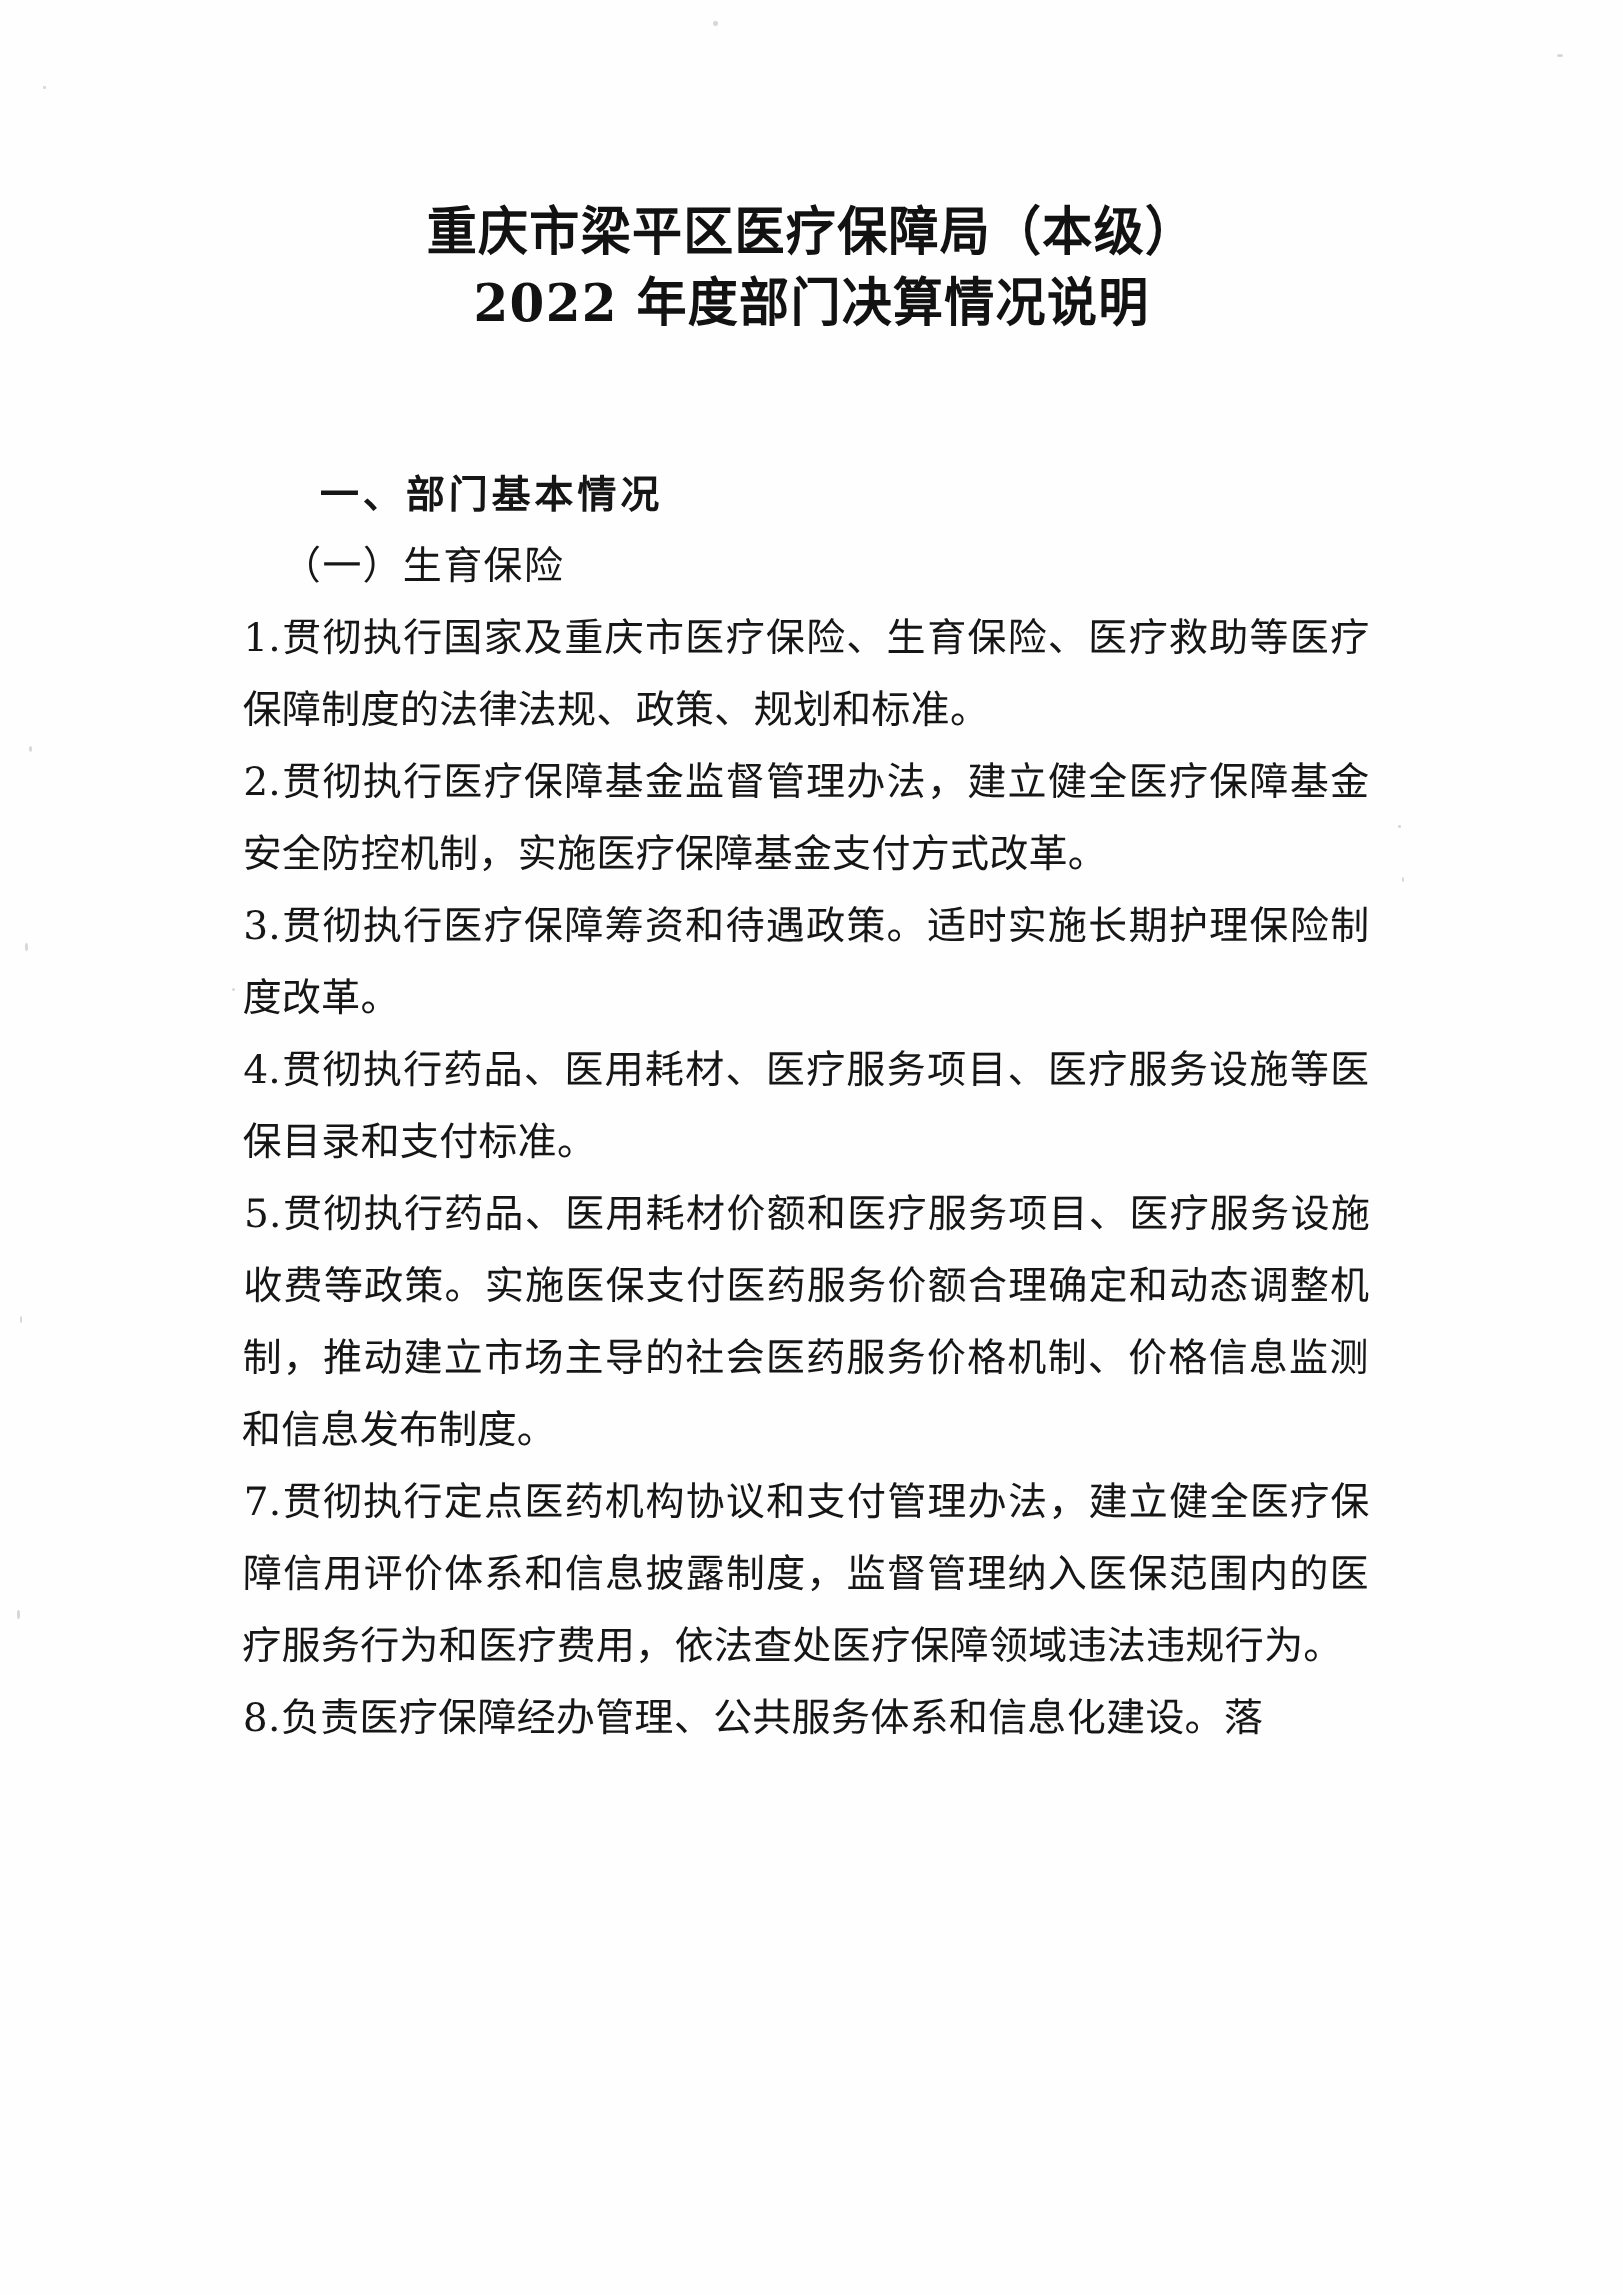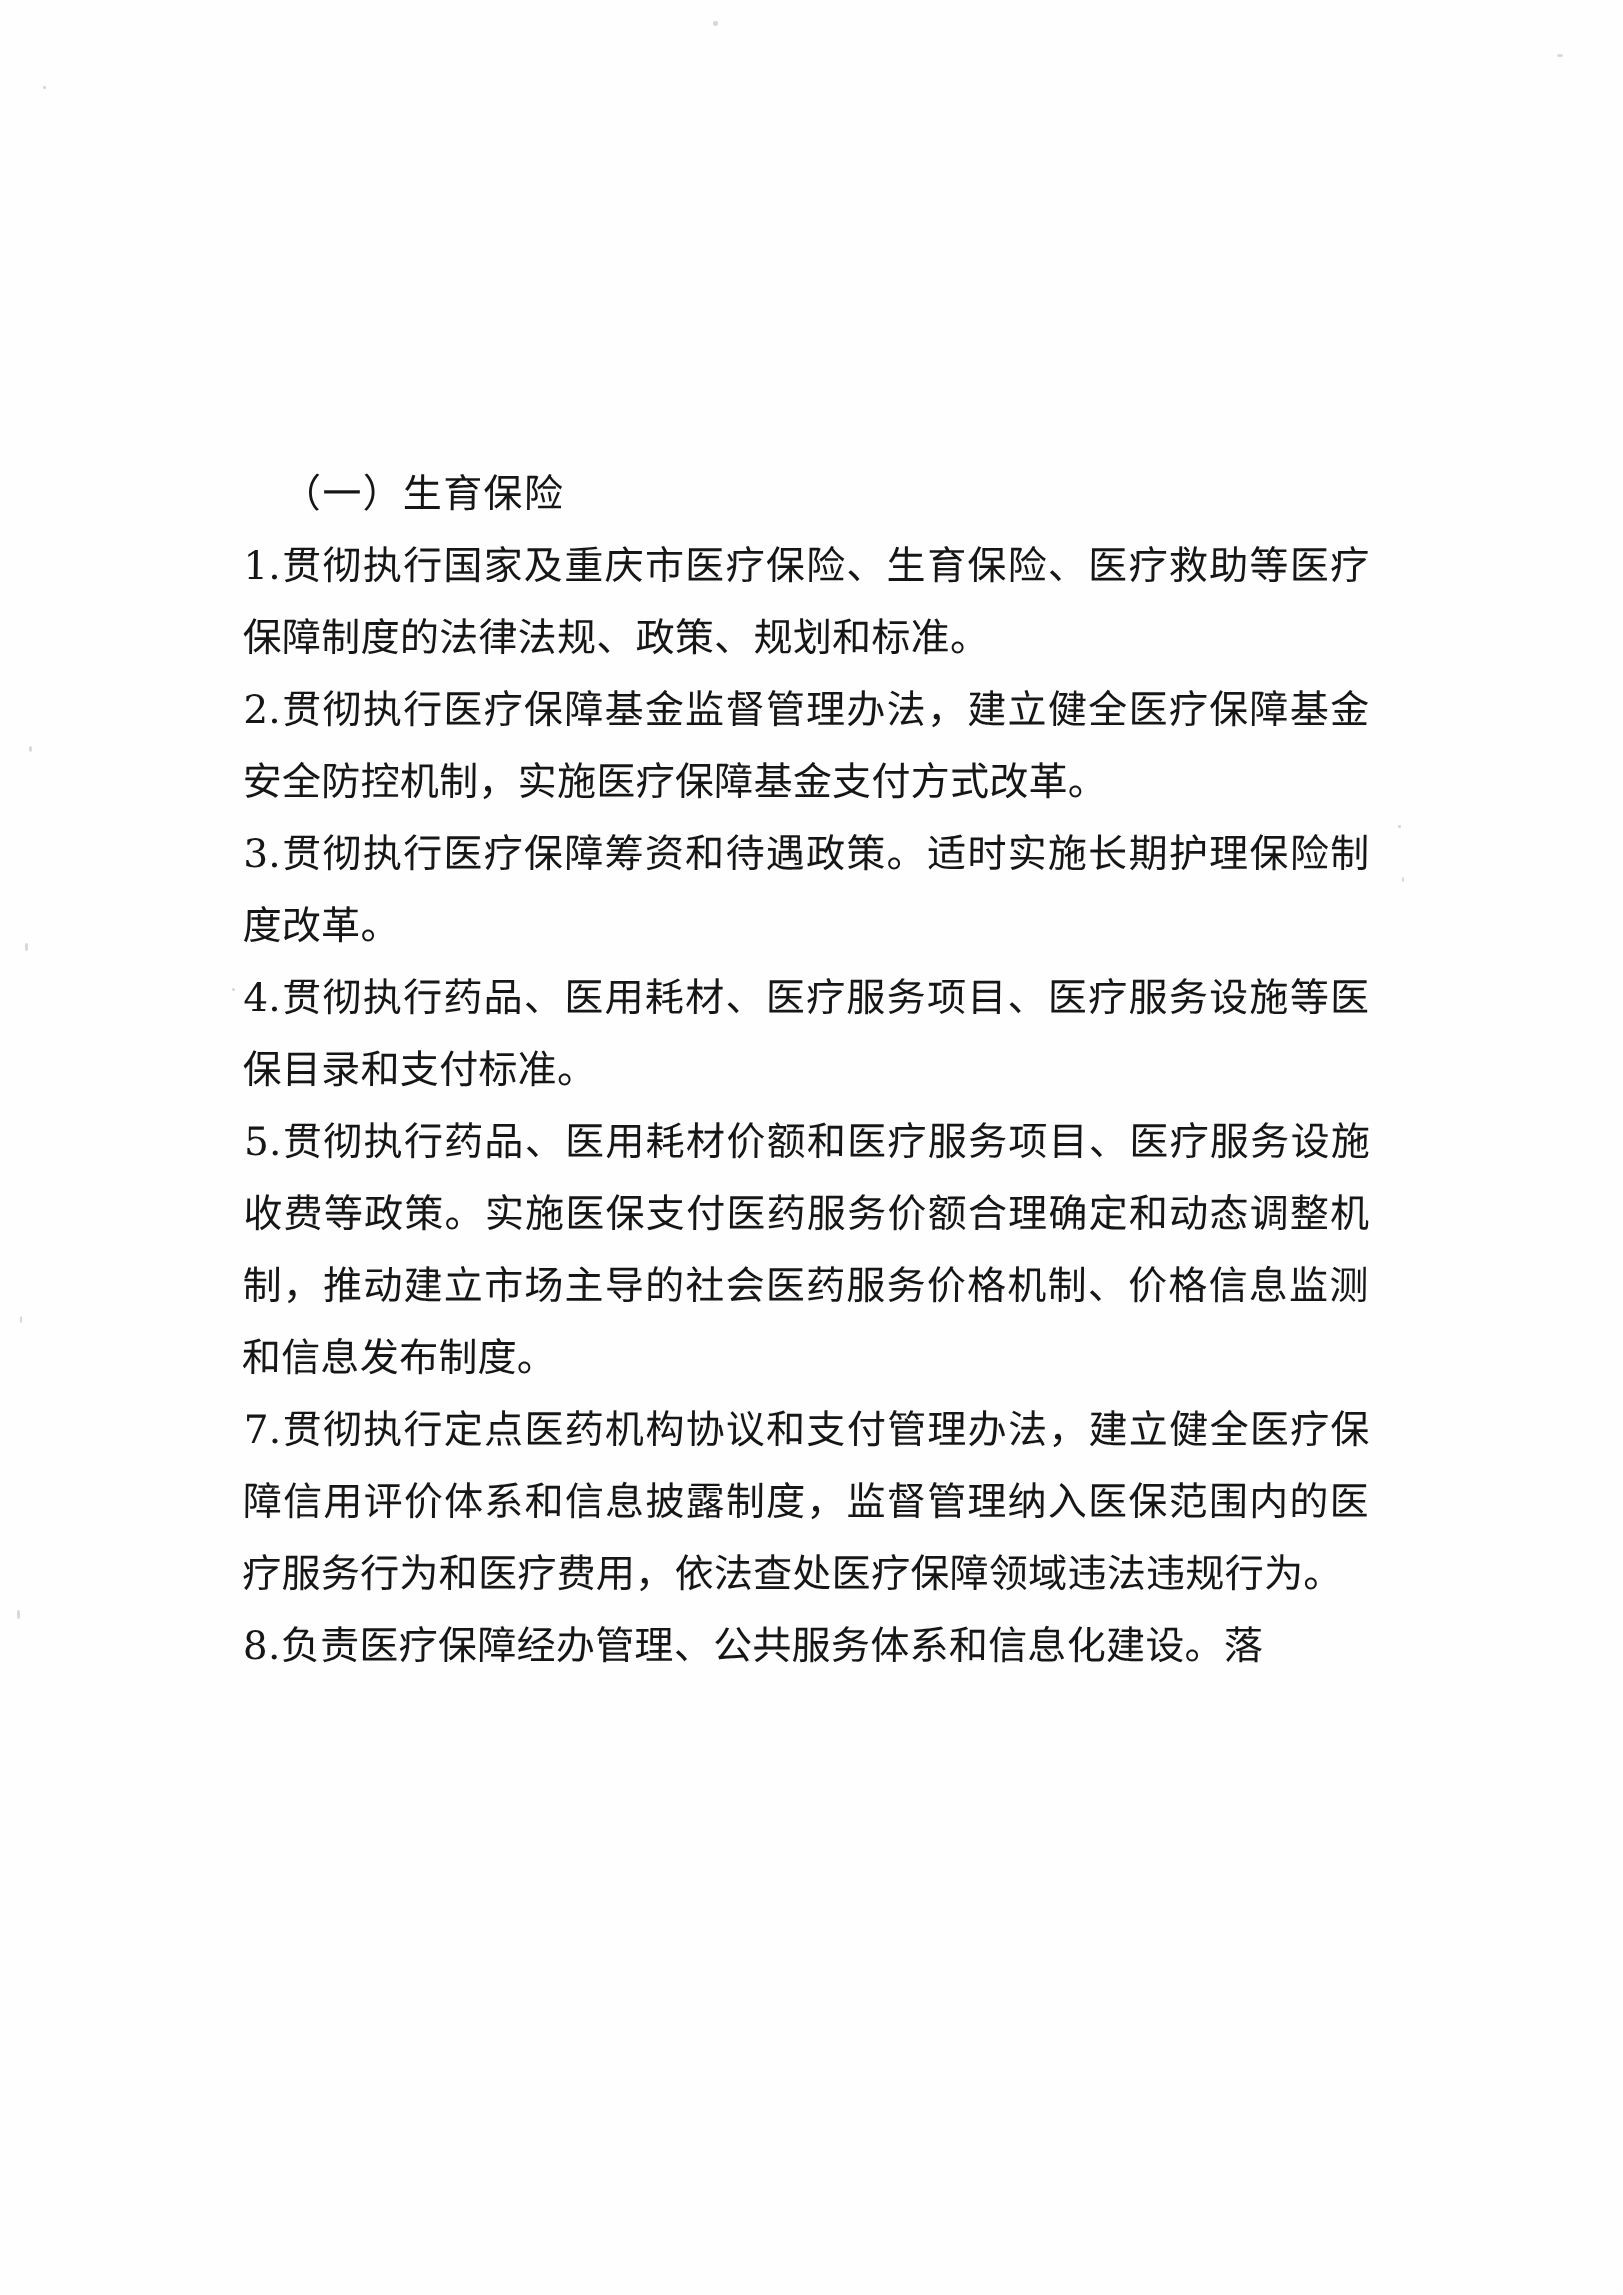--- a/index.html
+++ b/index.html
@@ -111,23 +111,28 @@
   <div class="speck" style="left:1557px; top:54px; width:5.9px; height:3.3px;"></div>
   <div class="speck" style="left:43px; top:86px; width:2.6px; height:2.6px;"></div>
   <div class="speck" style="left:29px; top:746px; width:3.3px; height:5.9px;"></div>
   <div class="speck" style="left:25px; top:943px; width:2.6px; height:7.9px;"></div>
   <div class="speck" style="left:19.6px; top:1316px; width:2.6px; height:6.5px;"></div>
   <div class="speck" style="left:17px; top:1610px; width:2.6px; height:9.2px;"></div>
   <div class="speck" style="left:1398px; top:825px; width:2.6px; height:2.6px;"></div>
   <div class="speck" style="left:1402px; top:877px; width:2px; height:5.2px;"></div>
   <div class="speck" style="left:232px; top:988px; width:3.3px; height:3.3px;"></div>
 
+  <div class="title-block">
+    <div class="title-line">重庆市梁平区医疗保障局（本级）</div>
+    <div class="title-line">2022 年度部门决算情况说明</div>
+  </div>
 
   <div class="body-block">
 
+    <p class="para heading">一、部门基本情况</p>
 
     <p class="para subheading">（一）生育保险</p>
 
     <p class="para item">1.贯彻执行国家及重庆市医疗保险、生育保险、医疗救助等医疗保障制度的法律法规、政策、规划和标准。</p>
 
     <p class="para item">2.贯彻执行医疗保障基金监督管理办法，建立健全医疗保障基金安全防控机制，实施医疗保障基金支付方式改革。</p>
 
     <p class="para item">3.贯彻执行医疗保障筹资和待遇政策。适时实施长期护理保险制度改革。</p>
 
     <p class="para item">4.贯彻执行药品、医用耗材、医疗服务项目、医疗服务设施等医保目录和支付标准。</p>

